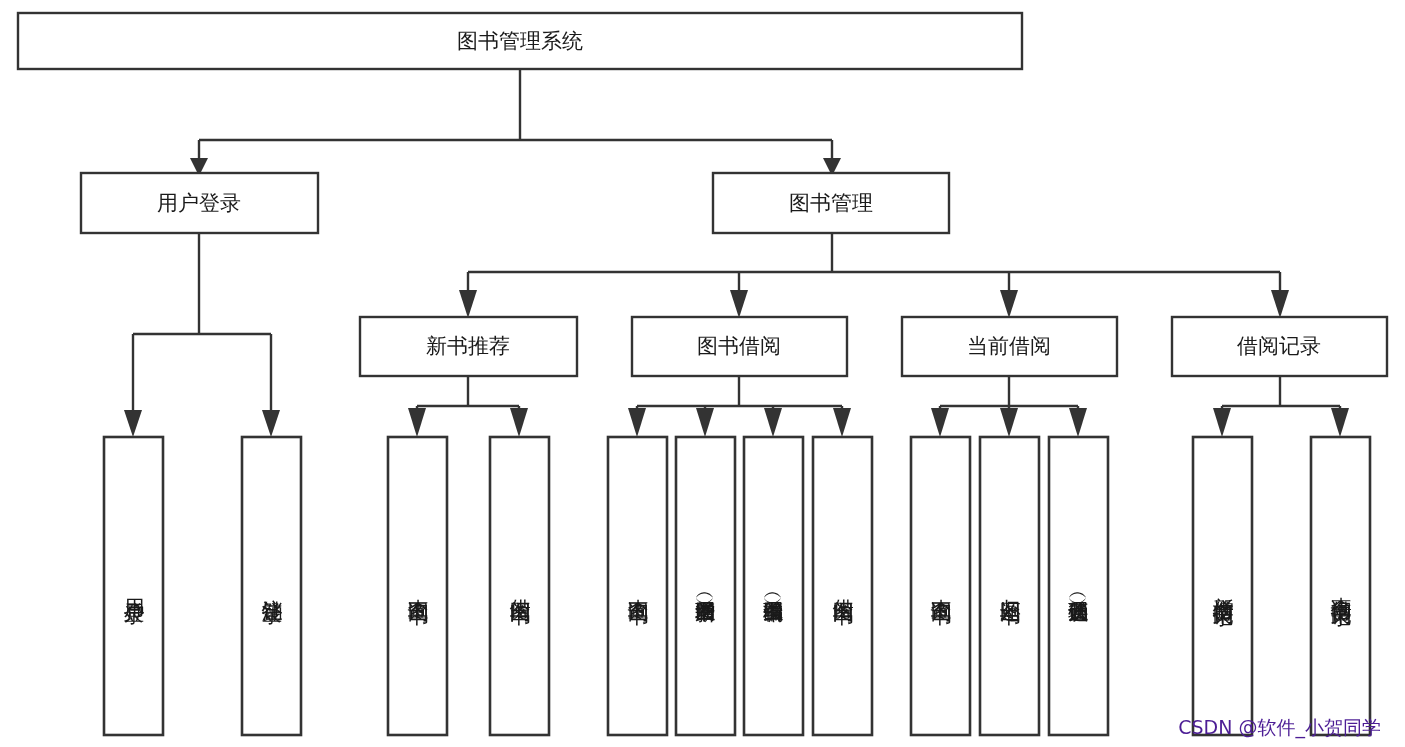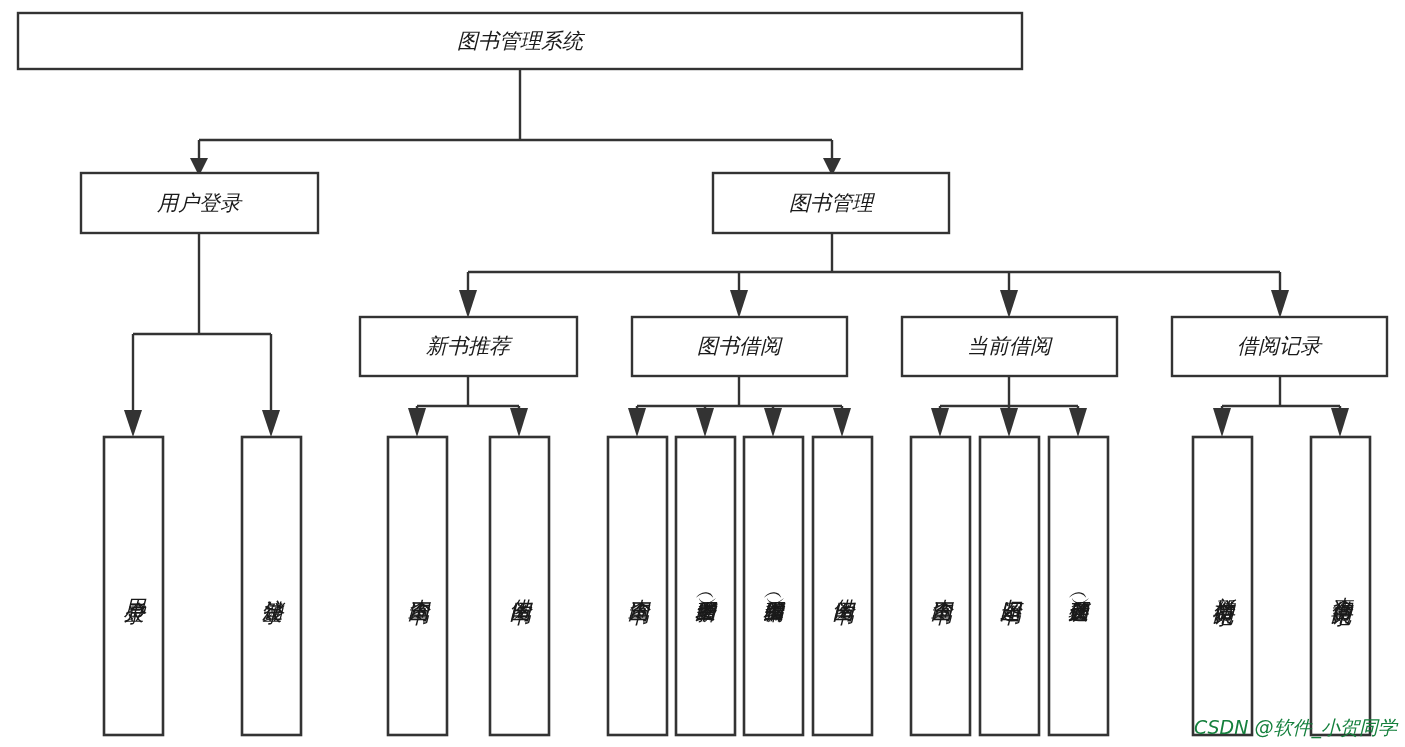--- a/index.html
+++ b/index.html
@@ -12,21 +12,20 @@
     width: 1405px;
     height: 747px;
     font-family: "DejaVu Sans", "Liberation Sans", sans-serif;
     overflow: hidden;
   }
   #diagram-root {
     position: relative;
     width: 1405px;
     height: 747px;
     background: #ffffff;
-    font-style: italic;
   }
   svg.flow {
     position: absolute;
     left: 0;
     top: 0;
     width: 1405px;
     height: 747px;
     display: block;
   }
   .node-box {
@@ -73,25 +72,25 @@
     text-orientation: upright;
     letter-spacing: 2px;
     white-space: nowrap;
   }
   .vlabel.tight {
     font-size: 20px;
     letter-spacing: 0px;
   }
   .watermark {
     position: absolute;
-    right: 8px;
+    right: 24px;
     bottom: 6px;
     font-family: "DejaVu Sans", "Liberation Sans", sans-serif;
     font-size: 19px;
-    color: #15803d;
+    color: #4c1d95;
     white-space: nowrap;
     user-select: none;
   }
 </style>
 </head>
 <body>
 
 <div id="diagram-root">
 
   <svg class="flow" viewBox="0 0 1405 747" xmlns="http://www.w3.org/2000/svg">

